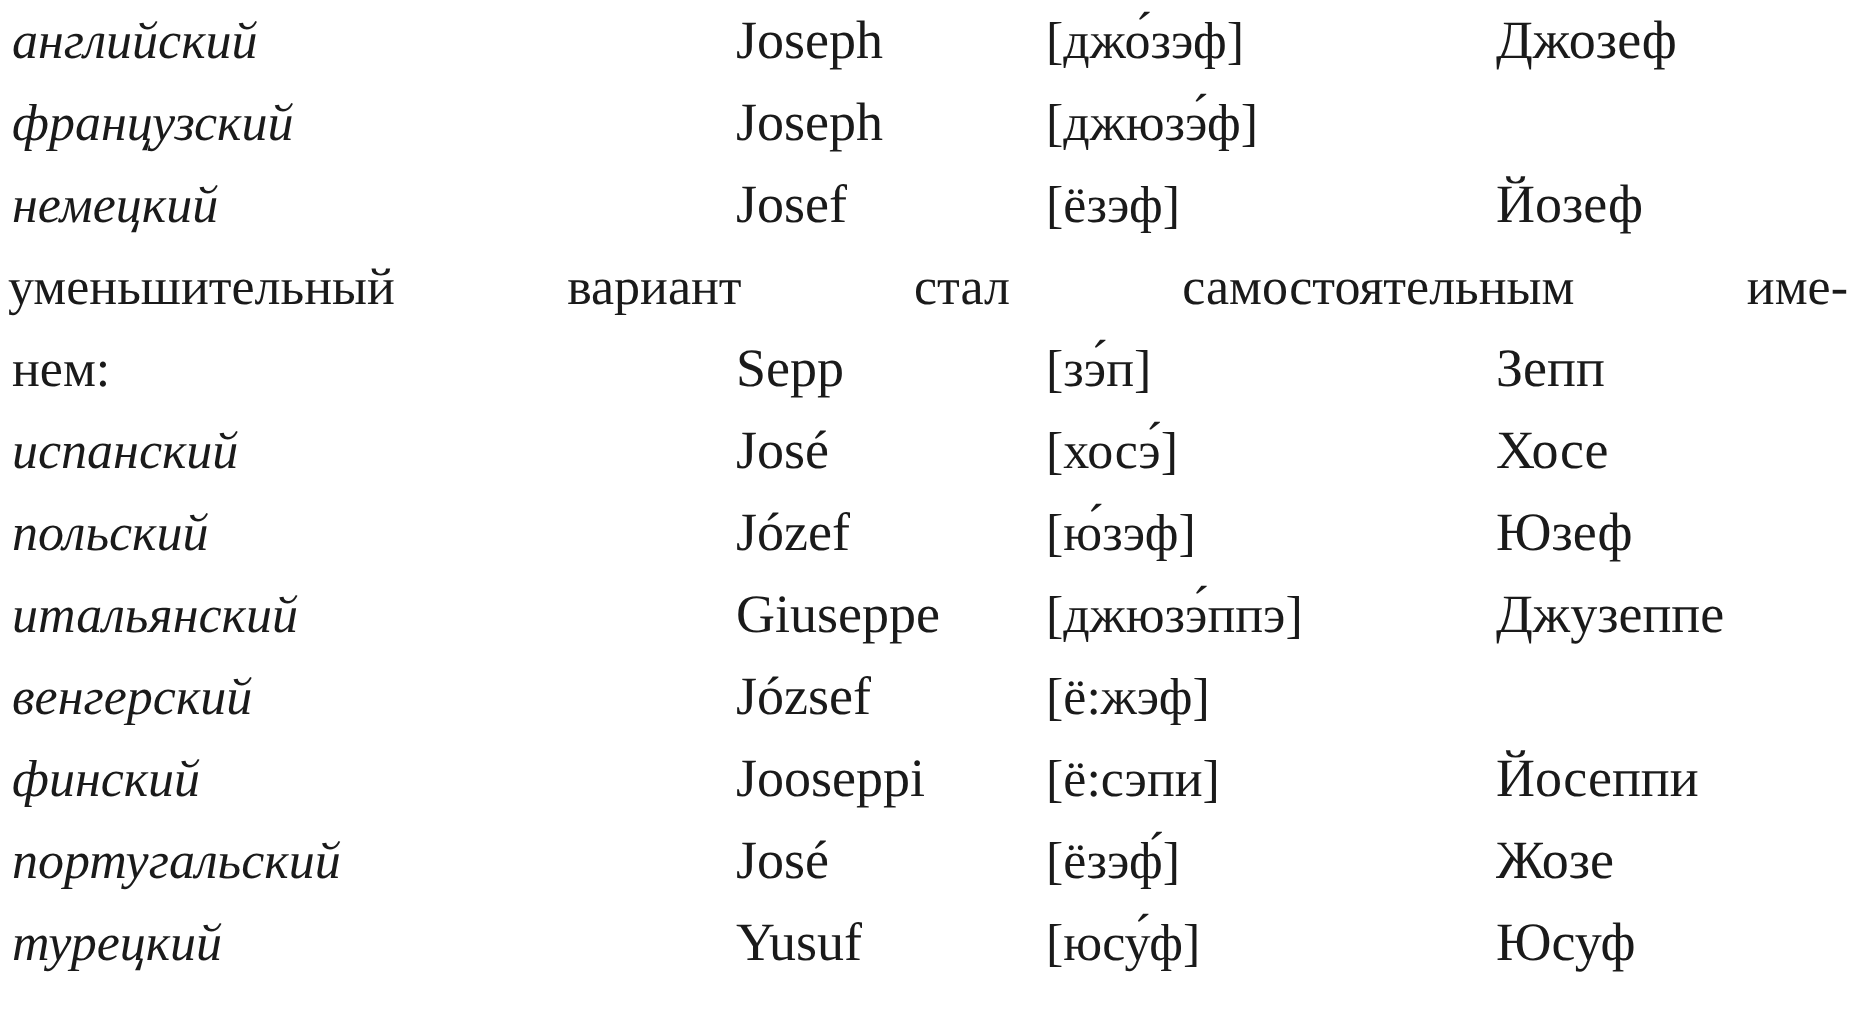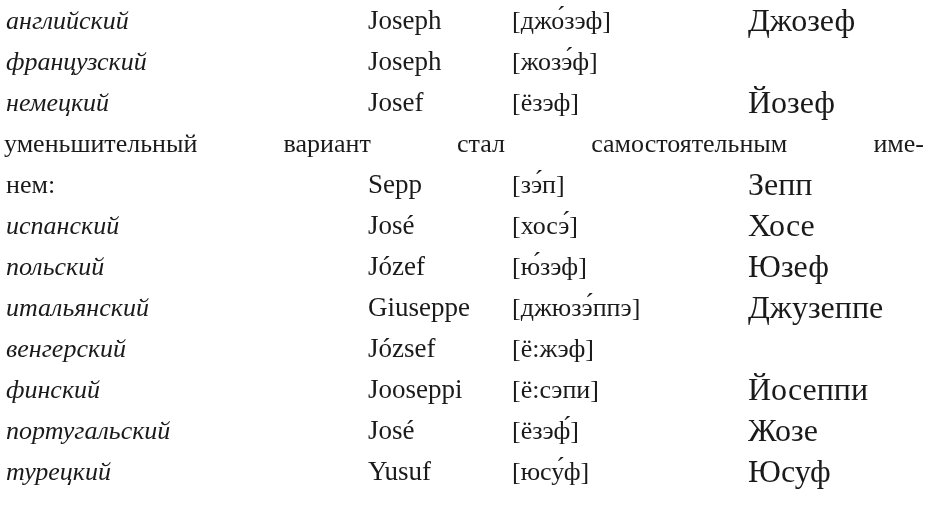--- a/index.html
+++ b/index.html
@@ -48,26 +48,26 @@
   .col-language {
     left: 6px;
     font-style: italic;
     font-size: 26px;
   }
   .col-original {
     left: 368px;
     font-size: 27px;
   }
   .col-transcription {
-    left: 512px;
+    left: 523px;
     font-size: 26px;
   }
   .col-cyrillic {
     left: 748px;
-    font-size: 32px;
+    font-size: 27px;
   }
 
   
   .note-row {
     position: relative;
     height: 41px;
     line-height: 41px;
     white-space: nowrap;
   }
   .note-line {
@@ -103,21 +103,21 @@
     <div class="row">
       <span class="cell col-language">английский</span>
       <span class="cell col-original">Joseph</span>
       <span class="cell col-transcription">[джо́зэф]</span>
       <span class="cell col-cyrillic">Джозеф</span>
     </div>
 
     <div class="row">
       <span class="cell col-language">французский</span>
       <span class="cell col-original">Joseph</span>
-      <span class="cell col-transcription">[жозэ́ф]</span>
+      <span class="cell col-transcription">[джюзэ́ф]</span>
     </div>
 
     <div class="row">
       <span class="cell col-language">немецкий</span>
       <span class="cell col-original">Josef</span>
       <span class="cell col-transcription">[ёзэф]</span>
       <span class="cell col-cyrillic">Йозеф</span>
     </div>
 
     <div class="note-row">

